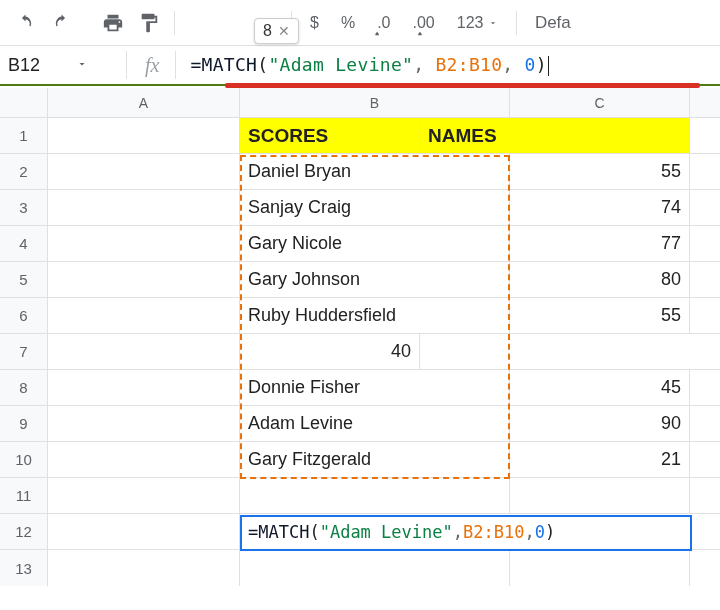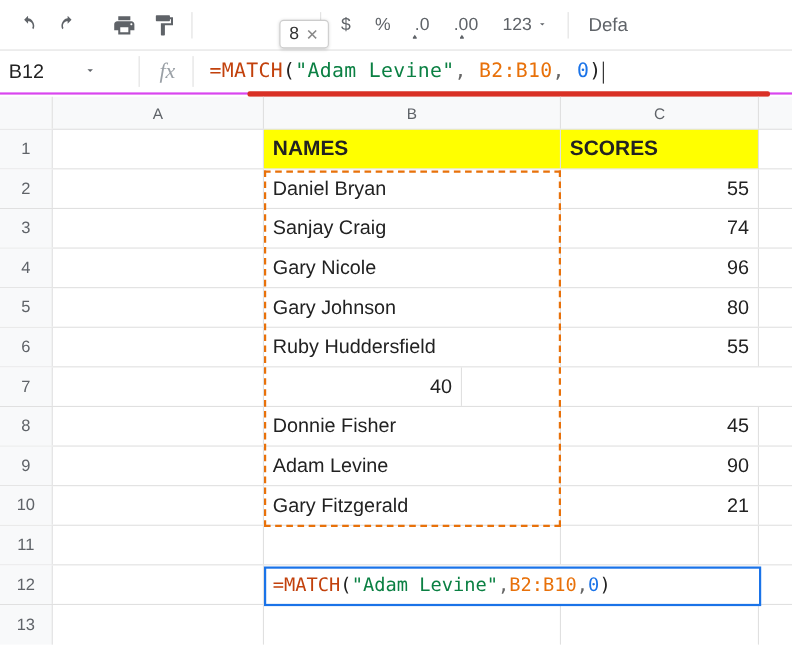--- a/index.html
+++ b/index.html
@@ -6,28 +6,28 @@
     body { font-family: Arial, sans-serif; background: #fff; width: 720px; height: 610px; overflow: hidden; font-size: 14px; color: #333; }
     
     .toolbar { height: 46px; display: flex; align-items: center; padding: 0 12px; gap: 6px; border-bottom: 1px solid #e0e0e0; position: relative; }
     .tool-btn { width: 30px; height: 30px; display: flex; align-items: center; justify-content: center; border-radius: 4px; color: #5f6368; cursor: pointer; }
     .tool-sep { width: 1px; height: 24px; background: #e0e0e0; margin: 0 4px; }
     .zoom { display: flex; align-items: center; gap: 2px; color: #5f6368; padding: 4px 6px; }
     .tool-text { color: #5f6368; padding: 4px 8px; font-size: 16px; cursor: pointer; }
     .tooltip-box { position: absolute; left: 254px; top: 18px; background: #fff; border: 1px solid #ccc; border-radius: 4px; padding: 3px 8px; font-size: 16px; display: flex; align-items: center; gap: 6px; z-index: 10; box-shadow: 0 1px 3px rgba(0,0,0,0.15); }
     .tooltip-close { color: #888; font-size: 14px; cursor: pointer; }
     
-    .formula-row { height: 40px; display: flex; align-items: center; border-bottom: 2px solid #d946ef; }
+    .formula-row { height: 40px; display: flex; align-items: center; border-bottom: 2px solid #4d7c0f; }
     .name-box { width: 68px; padding: 0 8px; font-size: 18px; color: #222; }
     .name-dd { color: #5f6368; padding: 0 8px; }
     .fx-sep { width: 1px; height: 28px; background: #e0e0e0; margin: 0 6px 0 30px; }
     .fx-label { font-style: italic; color: #9aa0a6; font-size: 20px; padding: 0 12px; font-family: Georgia, serif; }
     .fx-sep2 { width: 1px; height: 28px; background: #e0e0e0; margin: 0 4px; }
     .formula-input { flex: 1; padding: 0 10px; font-family: "Consolas", monospace; font-size: 18px; letter-spacing: 0.3px; }
-    .fn-name { color: #c2410c; }
+    .fn-name { color: #0f172a; }
     .paren { color: #222; }
     .str { color: #0b8043; }
     .rng { color: #e8710a; }
     .num { color: #1a73e8; }
     .comma { color: #666; }
     .cursor { display: inline-block; width: 1px; height: 20px; background: #222; vertical-align: middle; margin-left: 1px; }
     
     .underline-red { height: 5px; background: #d93025; margin-left: 225px; margin-right: 20px; margin-top: -3px; border-radius: 2px; }
     
     .grid { position: relative; }
@@ -122,40 +122,40 @@
   <div class="col-headers">
     <div class="rh-corner"></div>
     <div class="col-h col-a">A</div>
     <div class="col-h col-b">B</div>
     <div class="col-h col-c">C</div>
   </div>
 
   <div class="row">
     <div class="row-h">1</div>
     <div class="cell cell-a"></div>
+    <div class="cell cell-c hdr-cell" style="justify-content:flex-start">SCORES</div>
     <div class="cell cell-b hdr-cell">NAMES</div>
-    <div class="cell cell-c hdr-cell" style="justify-content:flex-start">SCORES</div>
   </div>
   <div class="row">
     <div class="row-h">2</div>
     <div class="cell cell-a"></div>
     <div class="cell cell-b">Daniel Bryan</div>
     <div class="cell cell-c">55</div>
   </div>
   <div class="row">
     <div class="row-h">3</div>
     <div class="cell cell-a"></div>
     <div class="cell cell-b">Sanjay Craig</div>
     <div class="cell cell-c">74</div>
   </div>
   <div class="row">
     <div class="row-h">4</div>
     <div class="cell cell-a"></div>
     <div class="cell cell-b">Gary Nicole</div>
-    <div class="cell cell-c">96</div>
+    <div class="cell cell-c">77</div>
   </div>
   <div class="row">
     <div class="row-h">5</div>
     <div class="cell cell-a"></div>
     <div class="cell cell-b">Gary Johnson</div>
     <div class="cell cell-c">80</div>
   </div>
   <div class="row">
     <div class="row-h">6</div>
     <div class="cell cell-a"></div>

